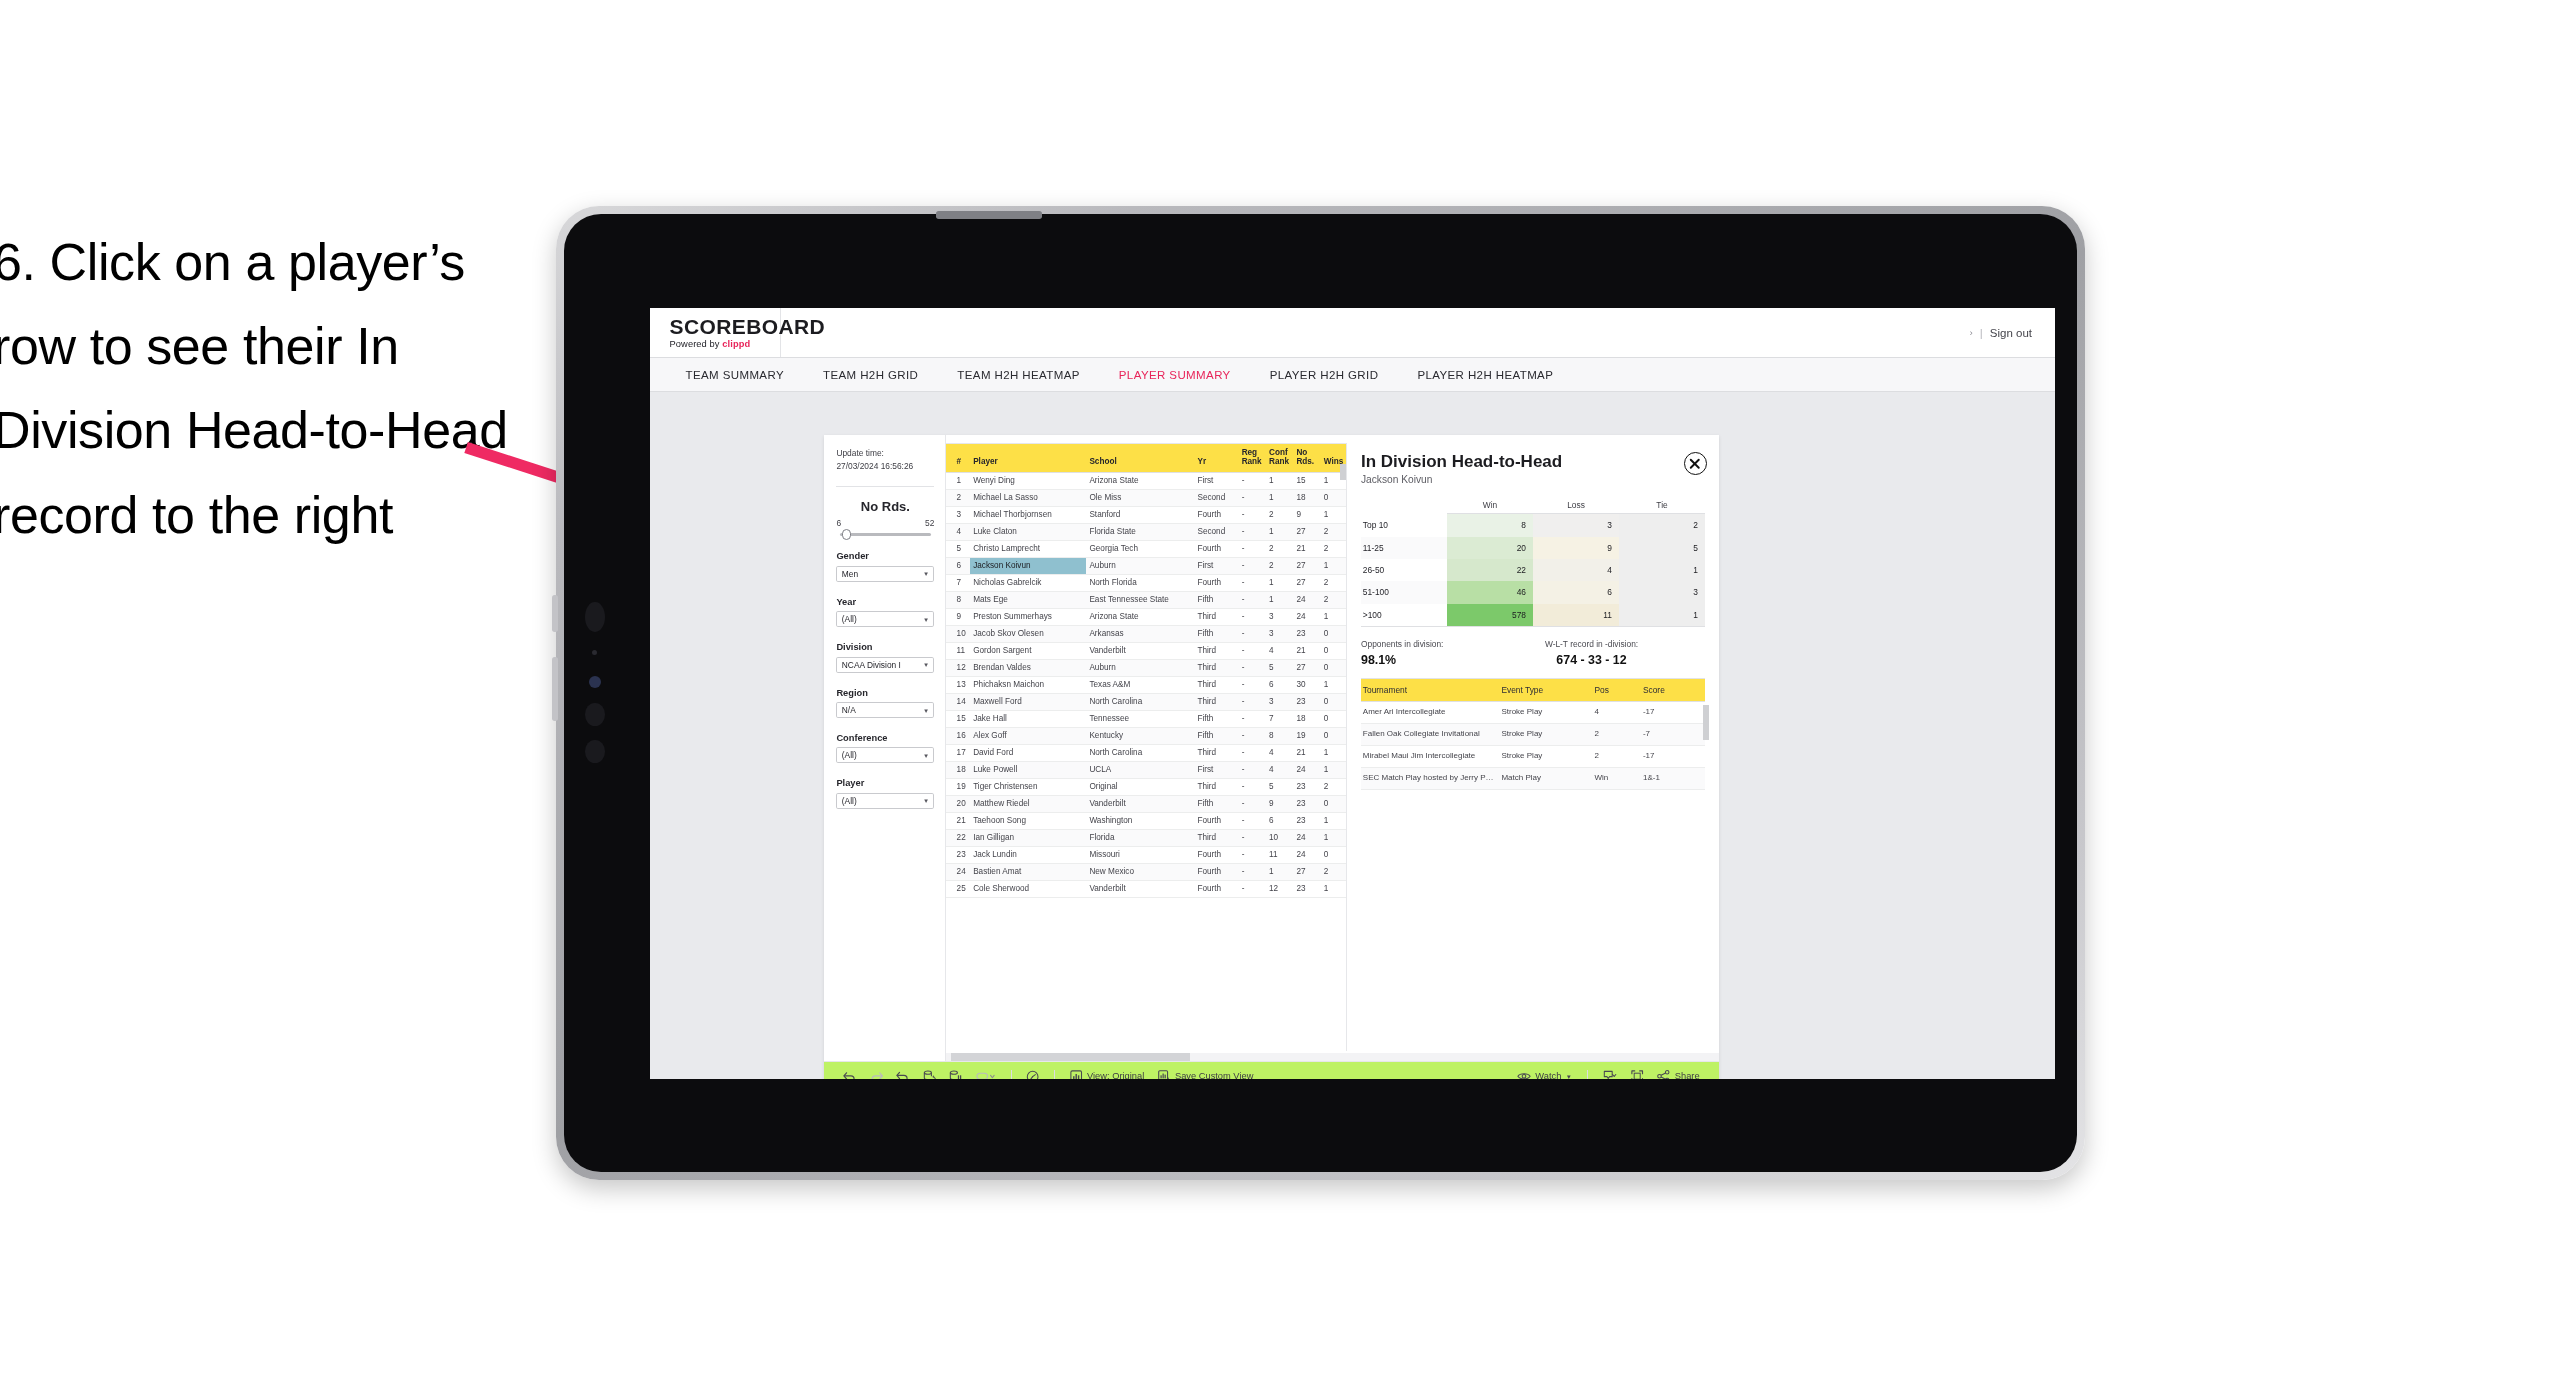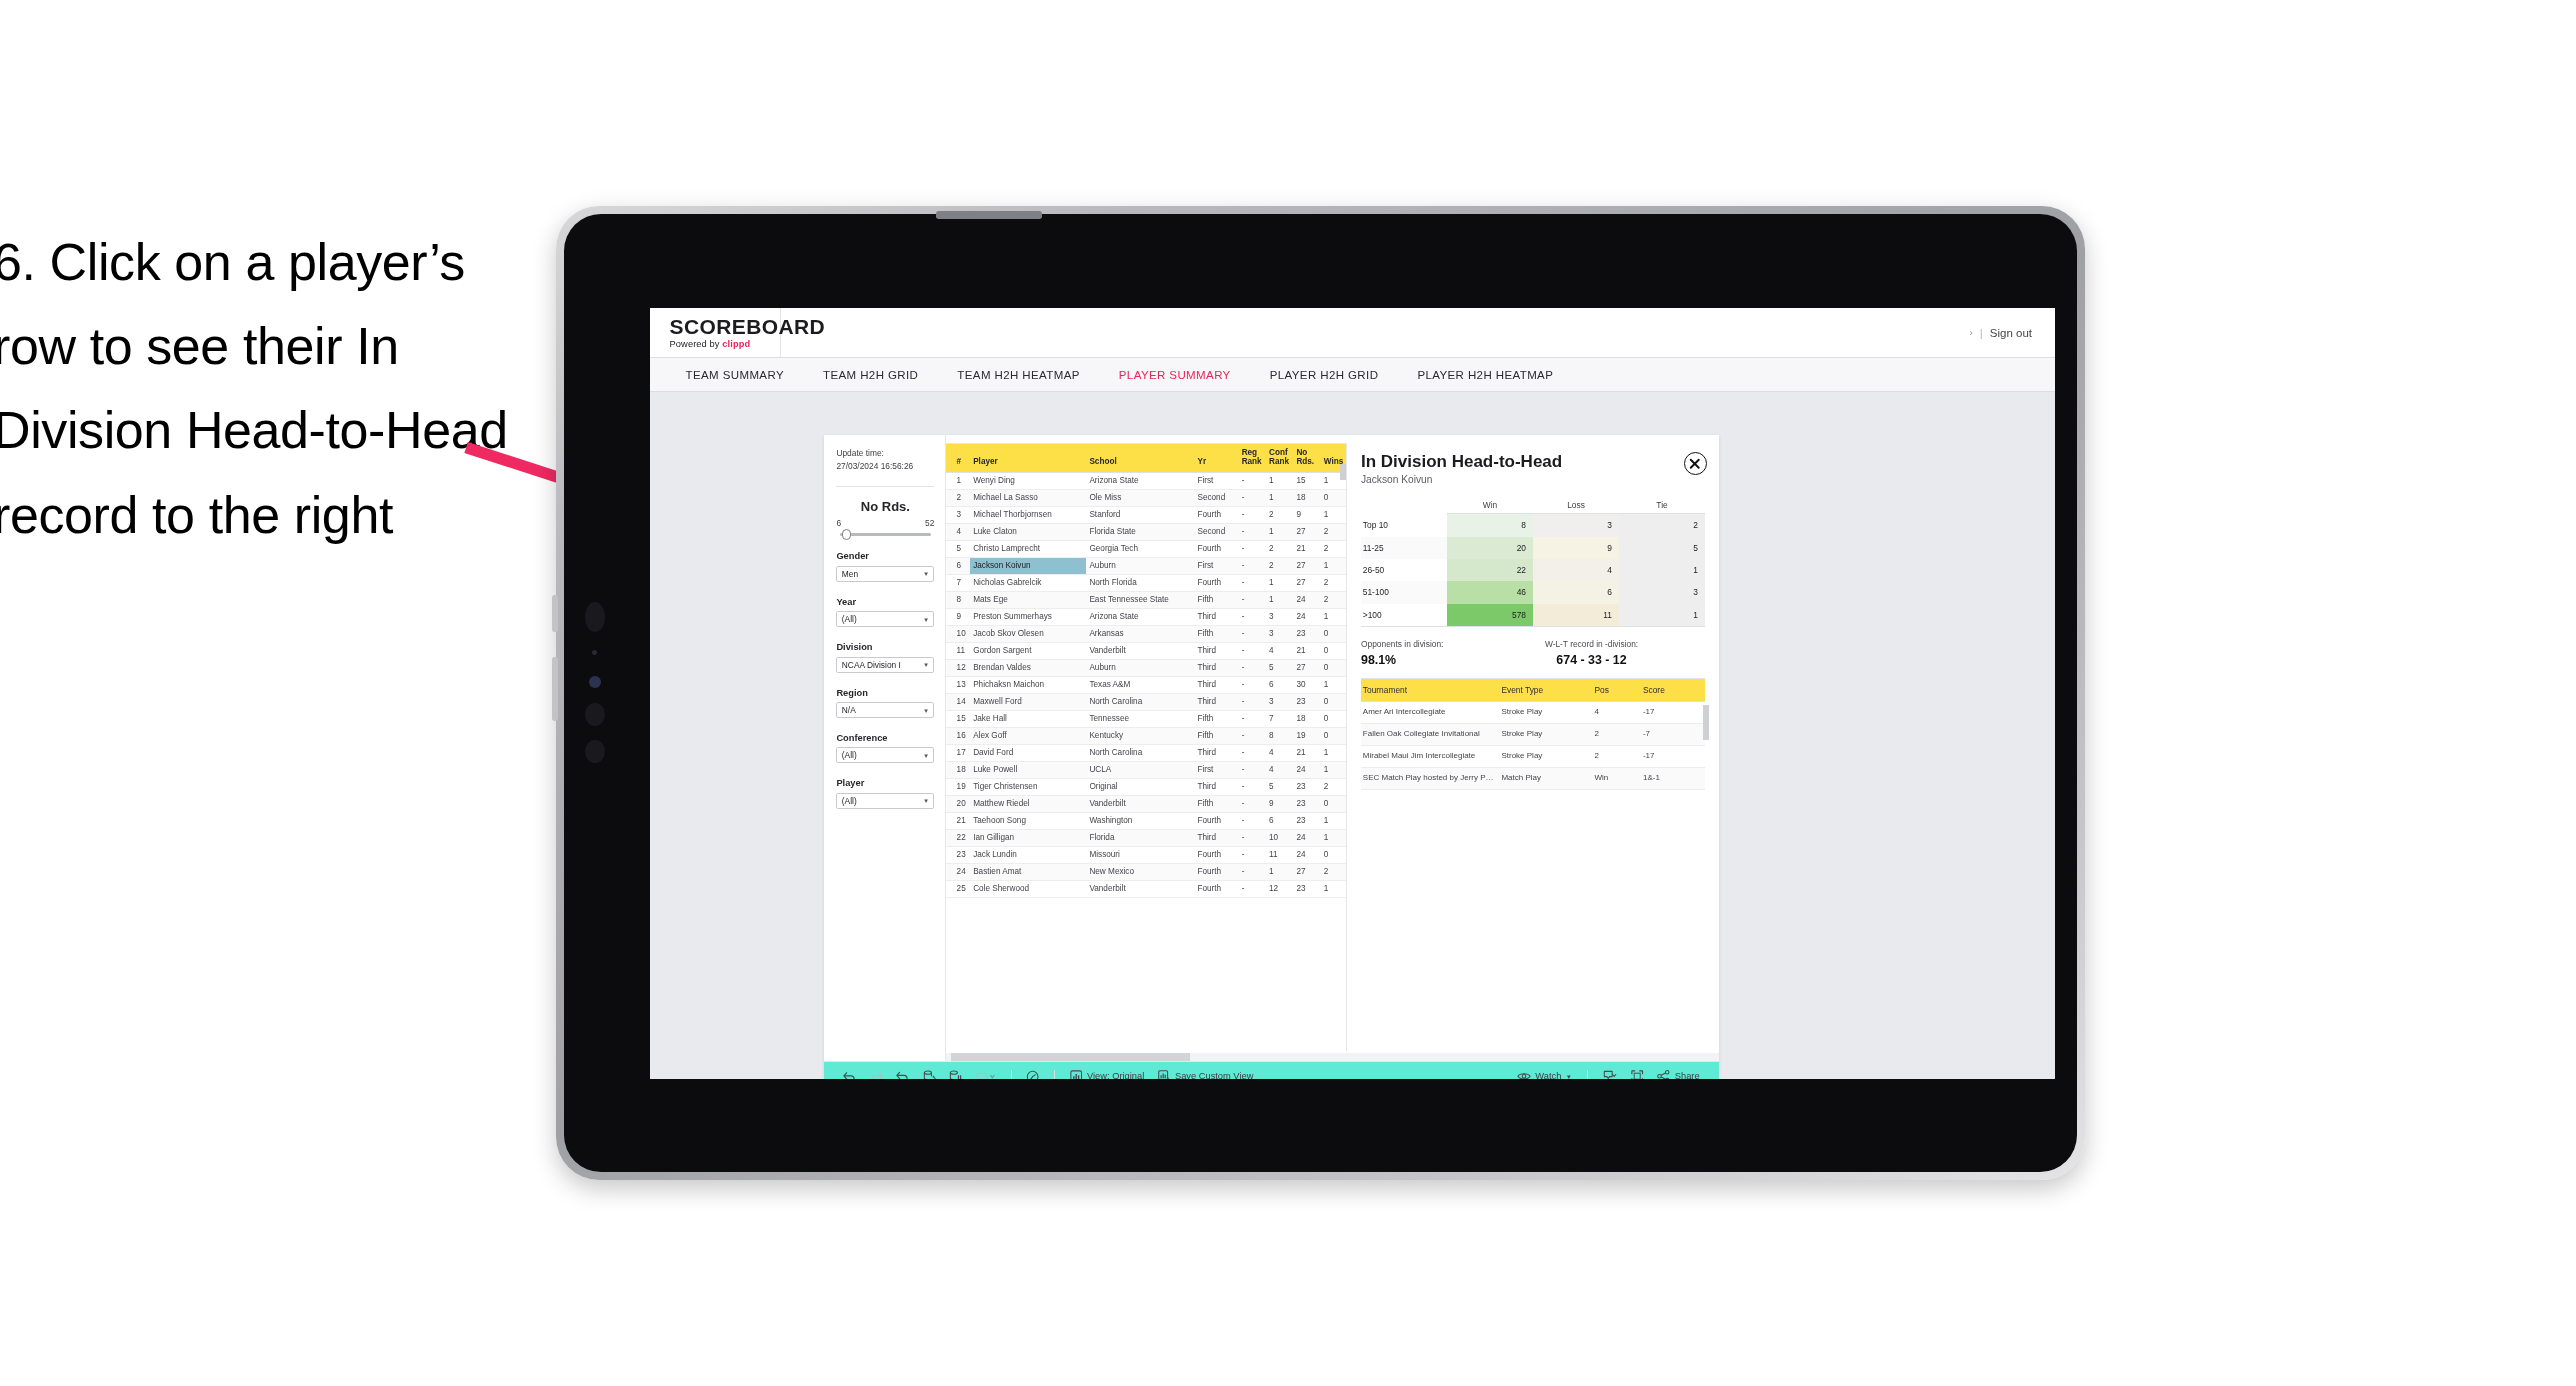--- a/index.html
+++ b/index.html
@@ -184,21 +184,21 @@
   #tourn th { font-size: 8.4px; font-weight:400; color:#2d2d34; text-align:left;
               padding: 6.2px 3.5px 6.2px 1.8px; border-bottom:0.9px solid #dfe0e3; }
   #tourn td { font-size: 8px; color:#44444b; padding: 5.3px 3.5px 5.3px 1.8px;
               border-bottom:0.9px solid #eceded; vertical-align:middle; line-height:1.3; }
   #tourn .t-name { width: 76px; } #tourn .t-type { width: 51px; }
   #tourn .t-pos { width: 26.6px; } #tourn .t-score { width: 35px; }
   #t-scroll { position:absolute; right:-3.5px; top: 26.6px; width: 5.3px; height: 35px; background:#cfd0d3; }
 
   
   #toolbar {
-    height: 30px; border-top:0.9px solid #e6e7ea; background:#5eead4;
+    height: 30px; border-top:0.9px solid #e6e7ea; background:#bef264;
     display:flex; align-items:center; padding: 0 12.4px; gap: 0; font-size: 9.3px; color:#3d3d44;
   }
   .tb-ico { width: 26.6px; display:flex; align-items:center; justify-content:center; cursor:pointer; }
   .tb-sep { width: 0.9px; height: 13.3px; background:#dcdde0; margin: 0 8px; }
   .tb-item { display:flex; align-items:center; gap:4.4px; cursor:pointer; white-space:nowrap; padding: 0 7px; }
   #tb-right { margin-left:auto; display:flex; align-items:center; }
   svg { overflow: visible; }
 </style>
 </head>
 <body>

